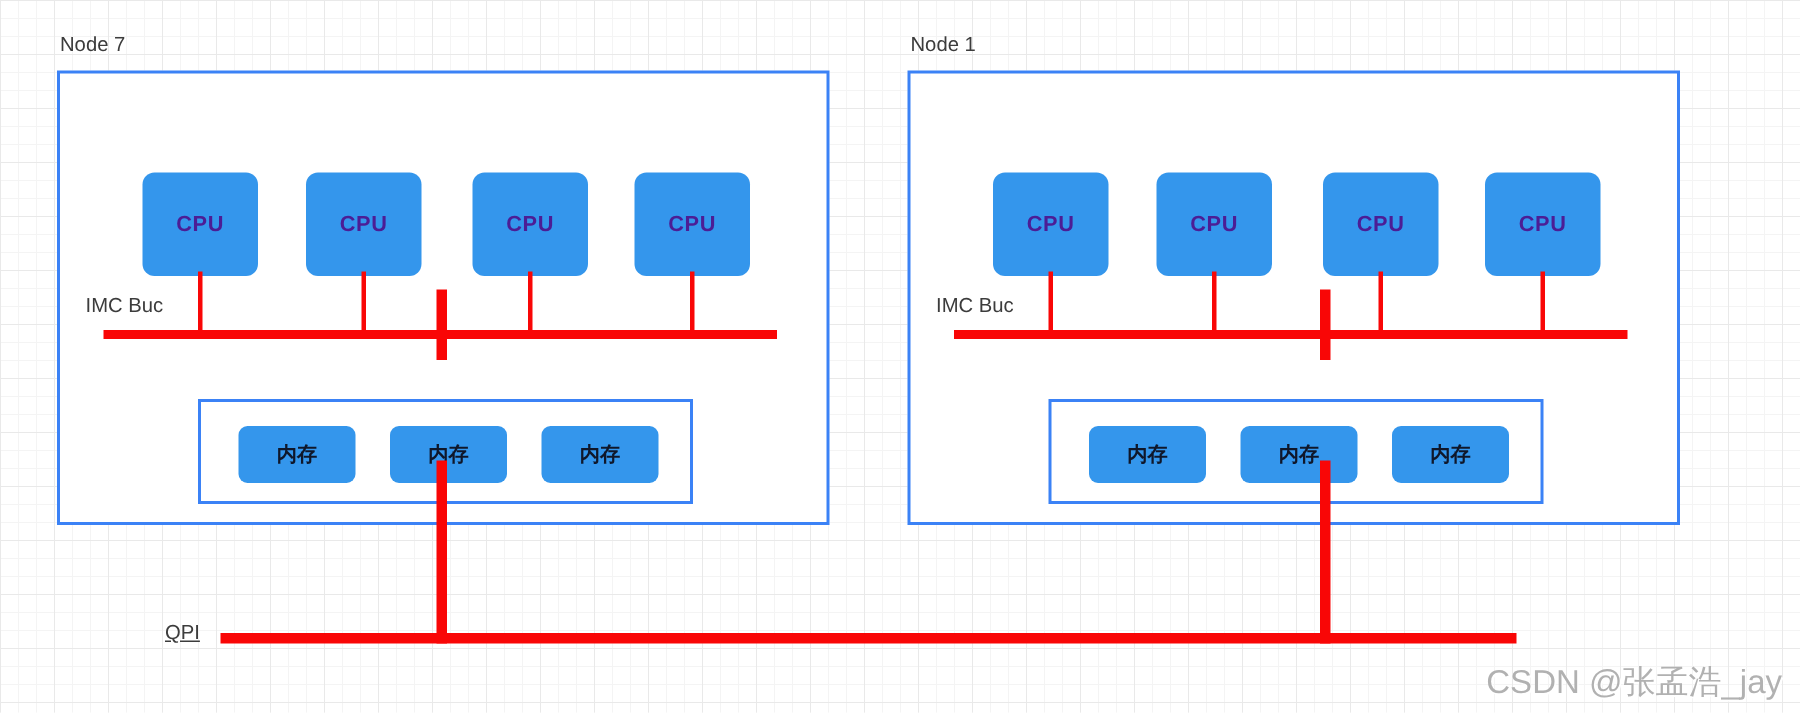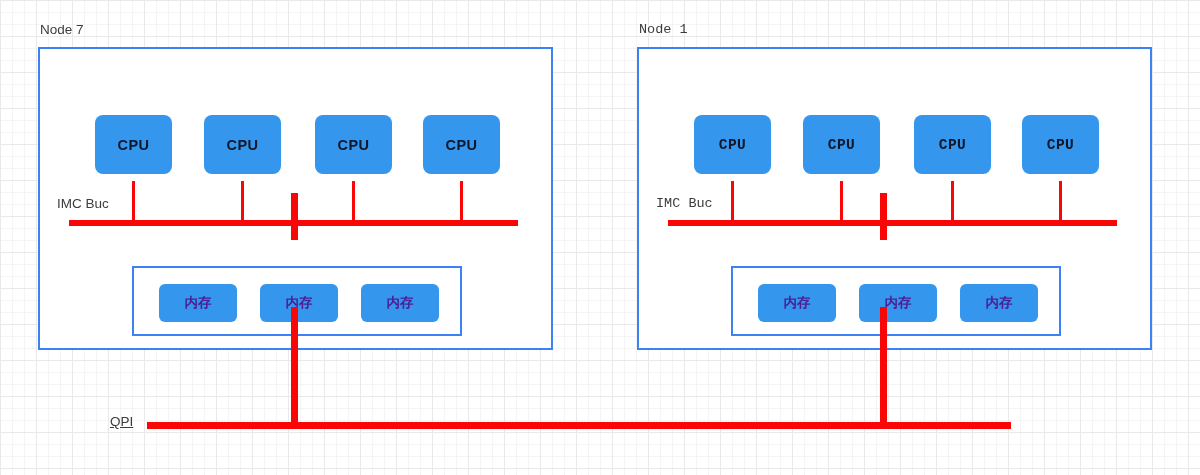--- a/index.html
+++ b/index.html
@@ -21,35 +21,35 @@
     background-color:var(--canvas-bg);
     background-image:
       linear-gradient(var(--grid-major) 1px, transparent 1px),
       linear-gradient(90deg, var(--grid-major) 1px, transparent 1px),
       linear-gradient(var(--grid-minor) 1px, transparent 1px),
       linear-gradient(90deg, var(--grid-minor) 1px, transparent 1px);
     background-size:36px 36px,36px 36px,12px 12px,12px 12px;
   }
   .node-wrap{position:absolute;top:22px;width:515px;height:328px;z-index:1;}
   .node-wrap.n0{left:38px;}
-  .node-wrap.n1{left:637px;font-family:Liberation Mono, monospace;}
+  .node-wrap.n1{left:605px;}
   .node-label{
     position:absolute;left:2px;top:0;
     font-size:13.5px;color:var(--label-text);white-space:nowrap;
   }
   .node-box{
     position:absolute;left:0;top:25px;width:515px;height:303px;
     background:#ffffff;border:2px solid var(--box-border);
     box-sizing:border-box;
   }
   .cpu{
-    position:absolute;top:66px;width:77px;height:59px;
+    position:absolute;top:66px;width:77px;height:69px;
     background:var(--box-fill);border-radius:8px;
     display:flex;align-items:center;justify-content:center;
-    color:#0f172a;font-size:14.5px;font-weight:bold;letter-spacing:.5px;
+    color:#4c1d95;font-size:14.5px;font-weight:bold;letter-spacing:.5px;
   }
   .cpu.c1{left:55px;} .cpu.c2{left:164px;} .cpu.c3{left:275px;} .cpu.c4{left:383px;}
   .cpu-conn{
     position:absolute;top:132px;width:3px;height:40px;background:var(--bus-red);
   }
   .cpu-conn.k1{left:92px;} .cpu-conn.k2{left:201px;} .cpu-conn.k3{left:312px;} .cpu-conn.k4{left:420px;}
   .imc-label{
     position:absolute;left:17px;top:147px;
     font-size:13.5px;color:var(--label-text);white-space:nowrap;
   }
@@ -57,21 +57,21 @@
     position:absolute;left:29px;top:171px;width:449px;height:6px;background:var(--bus-red);
   }
   .mem-container{
     position:absolute;left:92px;top:217px;width:330px;height:70px;
     background:#ffffff;border:2px solid var(--box-border);box-sizing:border-box;
   }
   .mem{
     position:absolute;top:16px;width:78px;height:38px;
     background:var(--box-fill);border-radius:6px;
     display:flex;align-items:center;justify-content:center;
-    color:#4c1d95;font-size:13.5px;font-weight:bold;
+    color:#0f172a;font-size:13.5px;font-weight:bold;
   }
   .mem.m1{left:25px;} .mem.m2{left:126px;} .mem.m3{left:227px;}
   .vseg{position:absolute;width:7px;background:var(--bus-red);z-index:2;}
   .vseg.upper{top:193px;height:47px;}
   .vseg.lower{top:307px;height:122px;}
   .vseg.x0{left:291px;} .vseg.x1{left:880px;}
   .qpi-line{
     position:absolute;left:147px;top:422px;width:864px;height:7px;
     background:var(--bus-red);z-index:2;
   }
@@ -134,14 +134,15 @@
   </div>
 
   <div class="vseg upper x0"></div>
   <div class="vseg lower x0"></div>
   <div class="vseg upper x1"></div>
   <div class="vseg lower x1"></div>
 
   <span class="qpi-label">QPI</span>
   <div class="qpi-line"></div>
 
+  <span class="watermark">CSDN @张孟浩_jay</span>
 
 </div>
 
 </body></html>

